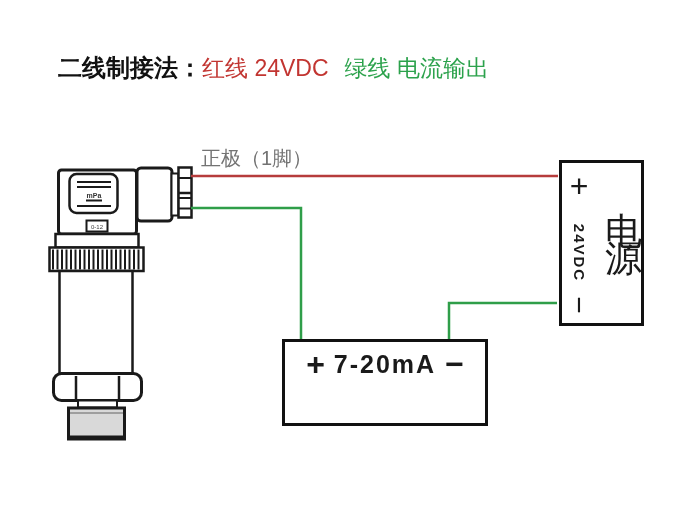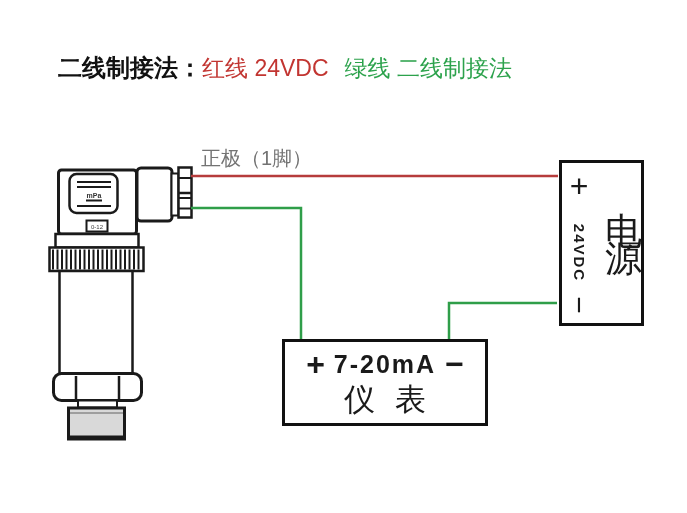--- a/index.html
+++ b/index.html
@@ -37,21 +37,21 @@
   .meter-plus,.meter-minus{font-size:32px;font-weight:700;line-height:26px;}
   .meter-range{font-size:25px;font-weight:700;letter-spacing:2px;}
   .meter-name{text-align:center;font-size:31px;font-weight:400;letter-spacing:20px;padding-left:20px;margin-top:1px;}
 </style>
 </head>
 <body>
 
 <div class="canvas">
 
   <div class="title">
-    <span class="prefix">二线制接法：</span><span class="red">红线 24VDC</span><span class="green">绿线 二线制接法</span>
+    <span class="prefix">二线制接法：</span><span class="red">红线 24VDC</span><span class="green">绿线 电流输出</span>
   </div>
 
   <svg class="sensor-svg" viewBox="40 158 160 290">
     <g fill="#ffffff" stroke="#1a1a1a">
 
       <rect x="58.5" y="170" width="78" height="64" rx="3" stroke-width="3"></rect>
 
       <rect x="69.5" y="174" width="48" height="39" rx="7" stroke-width="2.5"></rect>
       <g stroke-width="2">
         <line x1="77" y1="182" x2="111" y2="182"></line>
@@ -131,16 +131,15 @@
     <span class="pwr-minus">−</span>
     <span class="pwr-name">电源</span>
   </div>
 
   <div class="meter-box">
     <div class="meter-line1">
       <span class="meter-plus">+</span>
       <span class="meter-range">7-20mA</span>
       <span class="meter-minus">−</span>
     </div>
-    <div class="meter-name">仪表</div>
   </div>
 
 </div>
 
 </body></html>

